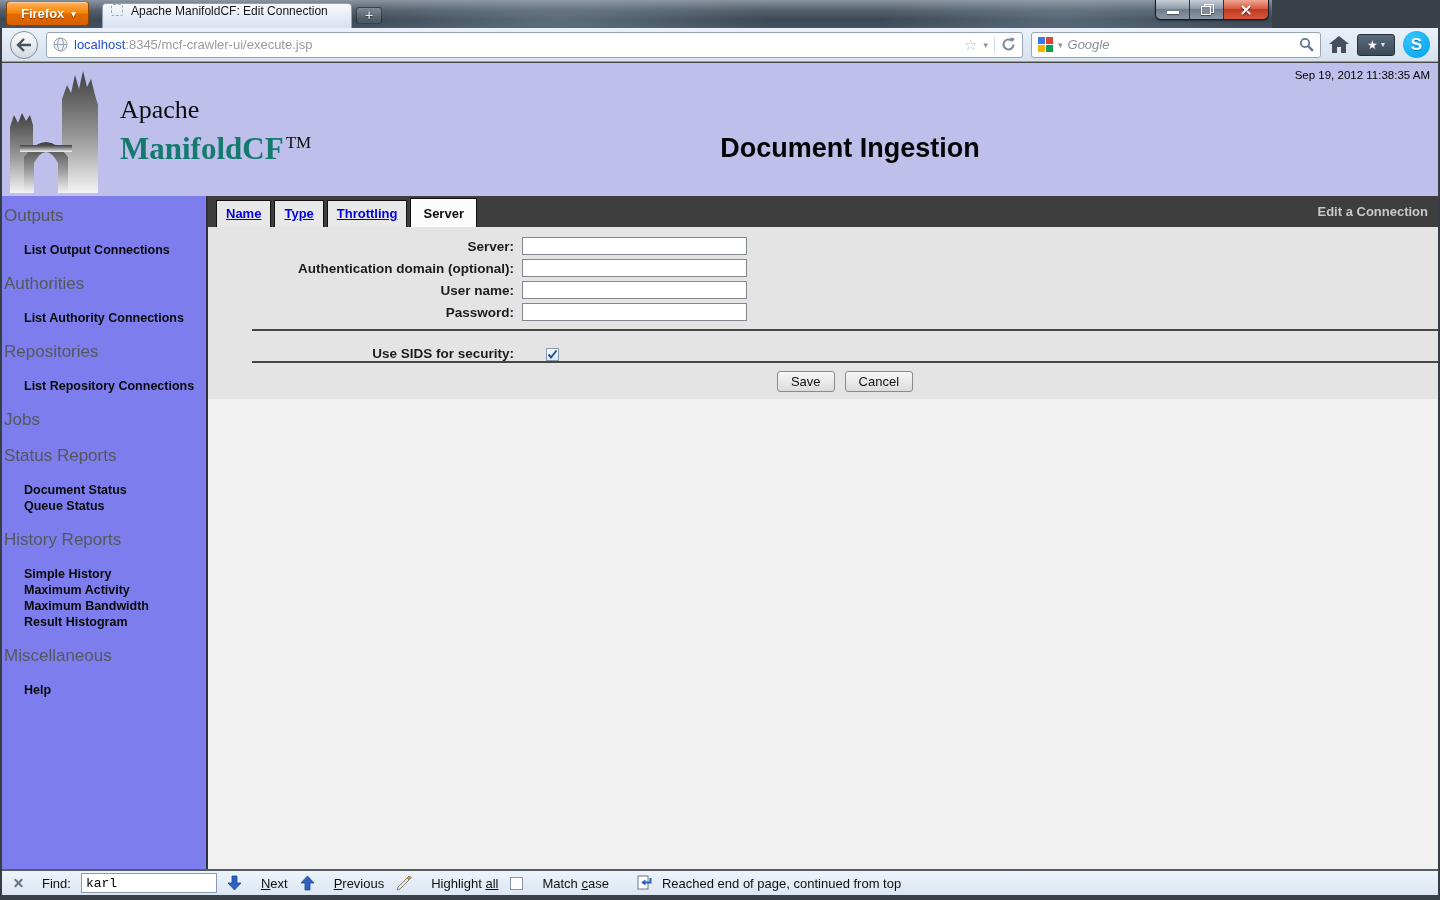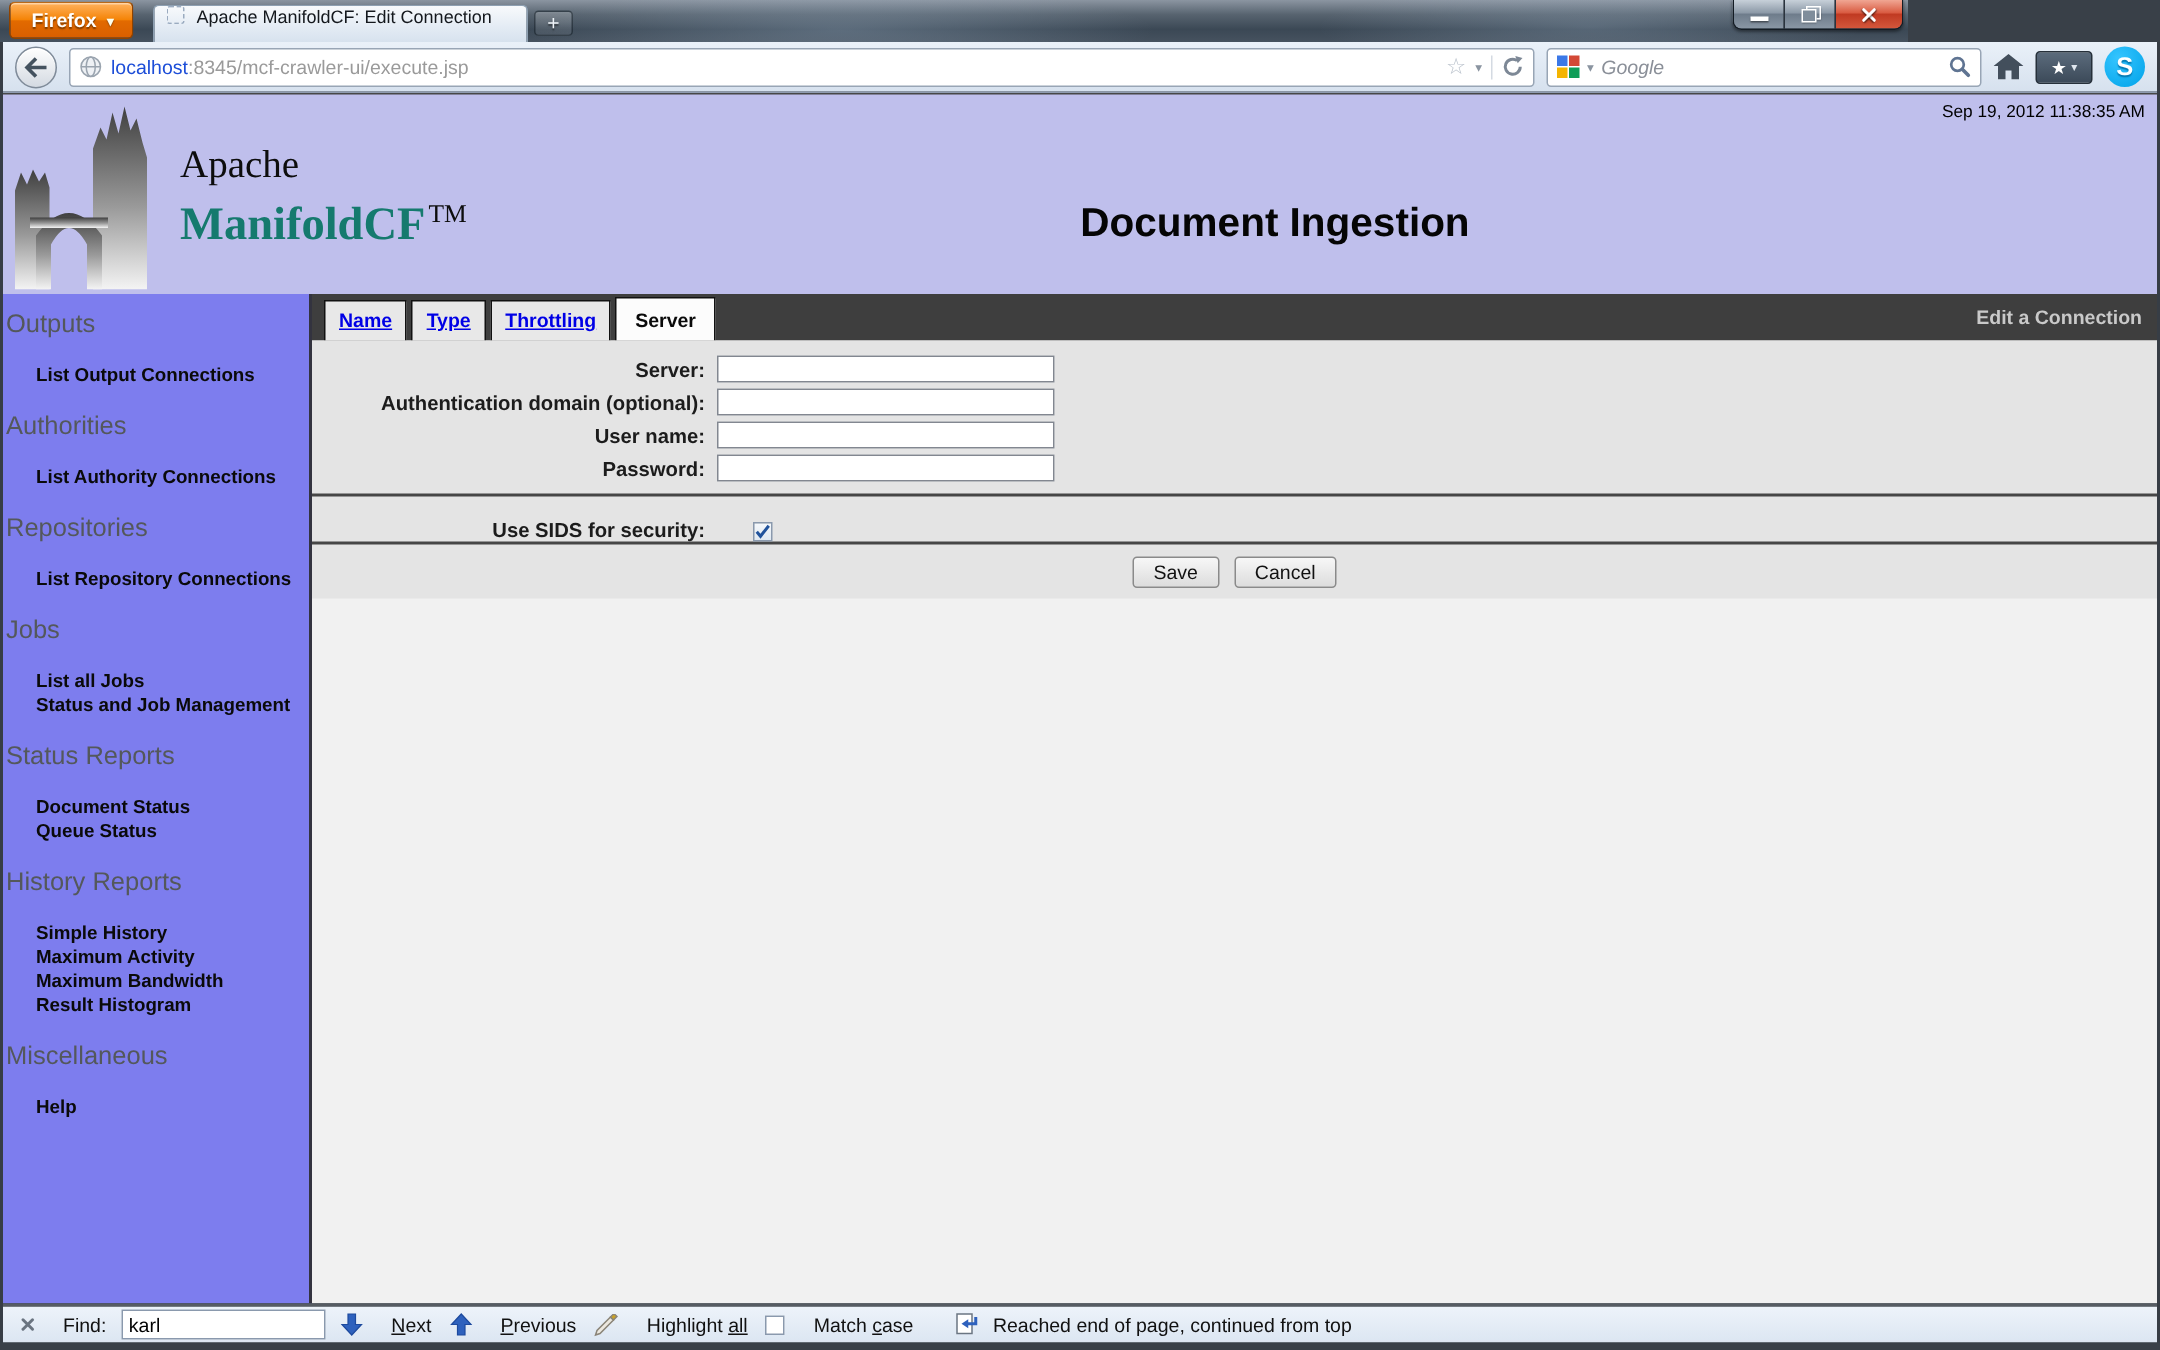--- a/index.html
+++ b/index.html
@@ -125,42 +125,42 @@
     line-height:16px; text-decoration:none; white-space:nowrap; }
 
   #main{ flex:1 1 auto; background:#f1f1f1; display:flex; flex-direction:column; overflow:hidden; }
   .tabbar{ height:31px; flex:0 0 31px; background:#3e3e3e; display:flex; align-items:flex-end; padding-left:8px; }
   .tab-link{ height:27px; margin-right:3px; padding:5px 9px 0 9px; background:#e8e8e8; border:1px solid #111; border-bottom:none;
     font-size:13px; font-weight:bold; color:#0000e6; text-decoration:underline; }
   .tab-current{ height:29px; margin-right:3px; padding:7px 12px 0 12px; background:#fcfcfc; border:1px solid #111; border-bottom:none;
     font-size:13px; font-weight:bold; color:#0a0a0a; }
   .crumb{ margin-left:auto; align-self:center; padding-right:10px; font-size:13px; font-weight:bold; color:#c9c9c9; }
 
-  .formbox{ background:#e4e4e4; }
+  .formbox{ background:#e4e4e4;padding-left:44px; }
   .field-rows{ padding:8px 0 6px 0; }
   .frow{ display:flex; align-items:center; height:22px; }
   .flabel{ width:262px; flex:0 0 262px; text-align:right; font-size:13.5px; font-weight:bold; color:#1c1c1c; white-space:nowrap; }
   .tinput{ margin-left:8px; width:225px; height:18px; border:1px solid #828790; background:#fff;
     font-size:12px; font-family:"Liberation Sans",sans-serif; padding:0 3px; }
   .hline{ border-top:2px solid #464646; }
   .sids-row{ display:flex; align-items:flex-end; height:30px; }
   .checkbox{ width:13px; height:13px; border:1px solid #8a99ad; background:linear-gradient(180deg,#f5f8fb,#dfe8f1);
     display:flex; align-items:center; justify-content:center; margin-left:32px; }
   .btn-row{ display:flex; justify-content:center; align-items:center; gap:10px; height:36px; }
   .push-btn{ min-width:52px; padding:2px 13px; font-size:13px; font-family:"Liberation Sans",sans-serif;
     background:linear-gradient(180deg,#f7f7f7,#dcdcdc); border:1px solid #8a8a8a; border-radius:3px; color:#111; }
 
   
   #findbar{ height:26px; flex:0 0 26px; background:linear-gradient(180deg,#edf3fa,#dce6f2);
     border-top:2px solid #565c63; display:flex; align-items:center; font-size:13px; color:#111; }
   .fb-close{ position:relative; width:14px; height:14px; margin:0 16px 0 10px; }
   .fb-close::before,.fb-close::after{ content:''; position:absolute; left:1px; top:6px; width:11px; height:2px; background:#6a7480; border-radius:1px; }
   .fb-close::before{ transform:rotate(45deg); } .fb-close::after{ transform:rotate(-45deg); }
   .fb-label{ margin-right:10px; }
-  .fb-input{ width:136px; height:20px; border:1px solid #8a99ad; font-size:13px; font-family:Liberation Sans, sans-serif; padding:0 4px; margin-right:10px; }
+  .fb-input{ width:136px; height:20px; border:1px solid #8a99ad; font-size:13px; font-family:Liberation Mono, monospace; padding:0 4px; margin-right:10px; }
   .fb-item{ display:flex; align-items:center; gap:19px; margin-right:12px; }
   .fb-checkbox{ width:13px; height:13px; border:1px solid #8a99ad; background:#fff; }
   .fb-status{ display:flex; align-items:center; gap:8px; margin-left:16px; }
   u{ text-decoration:underline; }
 
   #bottombar{ position:absolute; left:0; bottom:0; width:1440px; height:5px; background:#394048; }
 </style>
 </head>
 <body>
 
@@ -277,24 +277,20 @@
             </div>
         </div>
         <div class="side-section">
           <div class="side-header">Repositories</div>
           <div class="side-items">
               <a class="side-link">List Repository Connections</a>
             </div>
         </div>
         <div class="side-section">
           <div class="side-header">Jobs</div>
-          <div class="side-items">
-            <a class="side-link">List all Jobs</a>
-            <a class="side-link">Status and Job Management</a>
-          </div>
         </div>
         <div class="side-section">
           <div class="side-header">Status Reports</div>
           <div class="side-items">
             <a class="side-link">Document Status</a>
             <a class="side-link">Queue Status</a>
           </div>
         </div>
         <div class="side-section">
           <div class="side-header">History Reports</div>

